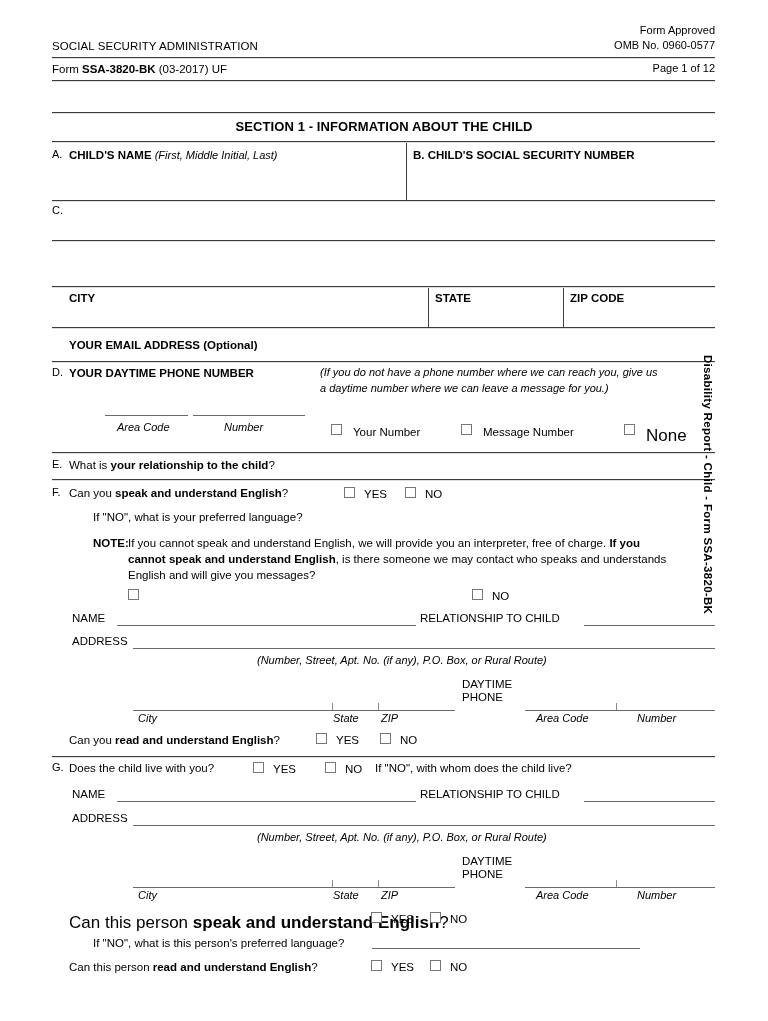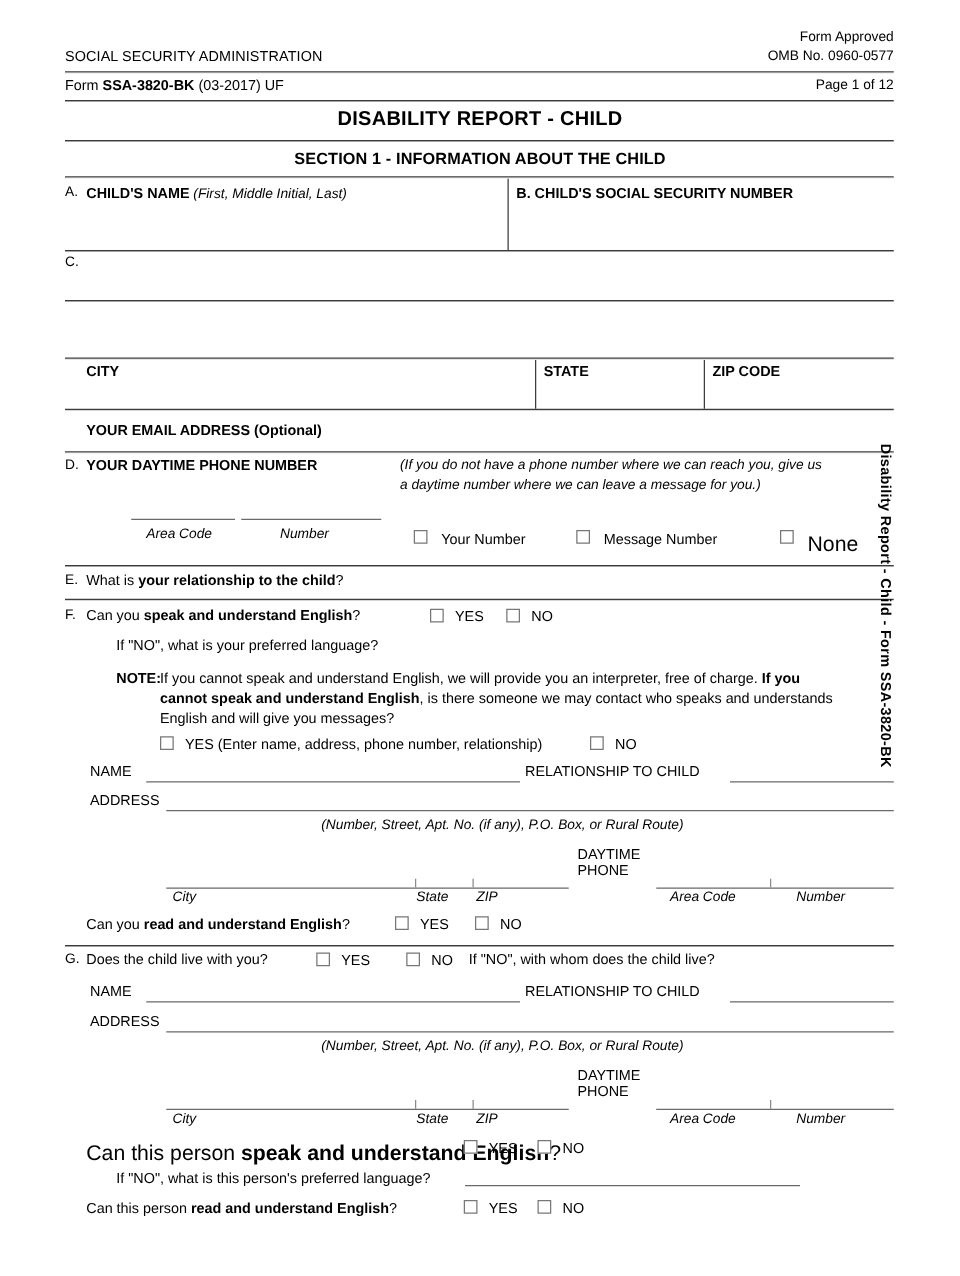--- a/index.html
+++ b/index.html
@@ -106,21 +106,20 @@
   <div class="t hdr-right" style="right:53px; top:39px;">OMB No. 0960-0577</div>
 
   <div class="rule" style="left:52px; top:57px; width:663px;"></div>
 
   <div class="t" style="left:52px; top:62px; font-size:11.5px;"><span>Form </span><span class="b">SSA-3820-BK</span><span> (03-2017) UF</span></div>
 
   <div class="t hdr-right" style="right:53px; top:62px;">Page 1 of 12</div>
 
   <div class="rule" style="left:52px; top:80px; width:663px;"></div>
 
-  <div class="doc-title" style="top:87px;">DISABILITY REPORT - CHILD</div>
 
   <div class="rule" style="left:52px; top:112px; width:663px;"></div>
 
   <div class="sec-title" style="top:119px;">SECTION 1 - INFORMATION ABOUT THE CHILD</div>
 
   <div class="rule" style="left:52px; top:141px; width:663px;"></div>
 
   <div class="t" style="left:52px; top:148px;">A.</div>
   <div class="t" style="left:69px; top:148px;"><span class="b" style="font-size:11.5px;">CHILD'S NAME</span><span class="i" style="font-size:11px;"> </span><span class="i" style="font-size:11px;">(First, Middle Initial, Last)</span></div>
 
@@ -185,21 +184,20 @@
   <div class="t" style="left:425px; top:487px; font-size:11.5px;">NO</div>
 
   <div class="t" style="left:93px; top:510px; font-size:11.5px;">If "NO", what is your preferred language?</div>
 
   <div class="t b" style="left:93px; top:536px; font-size:11.5px;">NOTE:</div>
   <div class="t" style="left:128px; top:536px; font-size:11.5px;"><span> If you cannot speak and understand English, we will provide you an interpreter, free of charge. </span><span class="b">If you</span></div>
   <div class="t" style="left:128px; top:552px; font-size:11.5px;"><span class="b">cannot speak and understand English</span><span>, is there someone we may contact who speaks and understands</span></div>
   <div class="t" style="left:128px; top:568px; font-size:11.5px;">English and will give you messages?</div>
 
   <div class="cb" style="left:128px; top:589px;"></div>
-  <div class="t" style="left:148px; top:589px; font-size:11.5px;">YES (Enter name, address, phone number, relationship)</div>
   <div class="cb" style="left:472px; top:589px;"></div>
   <div class="t" style="left:492px; top:589px; font-size:11.5px;">NO</div>
 
   <div class="t" style="left:72px; top:611px; font-size:11.5px;">NAME</div>
   <div class="fill" style="left:117px; top:625px; width:299px;"></div>
   <div class="t" style="left:420px; top:611px; font-size:11.5px;">RELATIONSHIP TO CHILD</div>
   <div class="fill" style="left:584px; top:625px; width:131px;"></div>
 
   <div class="t" style="left:72px; top:634px; font-size:11.5px;">ADDRESS</div>
   <div class="fill" style="left:133px; top:648px; width:582px;"></div>

